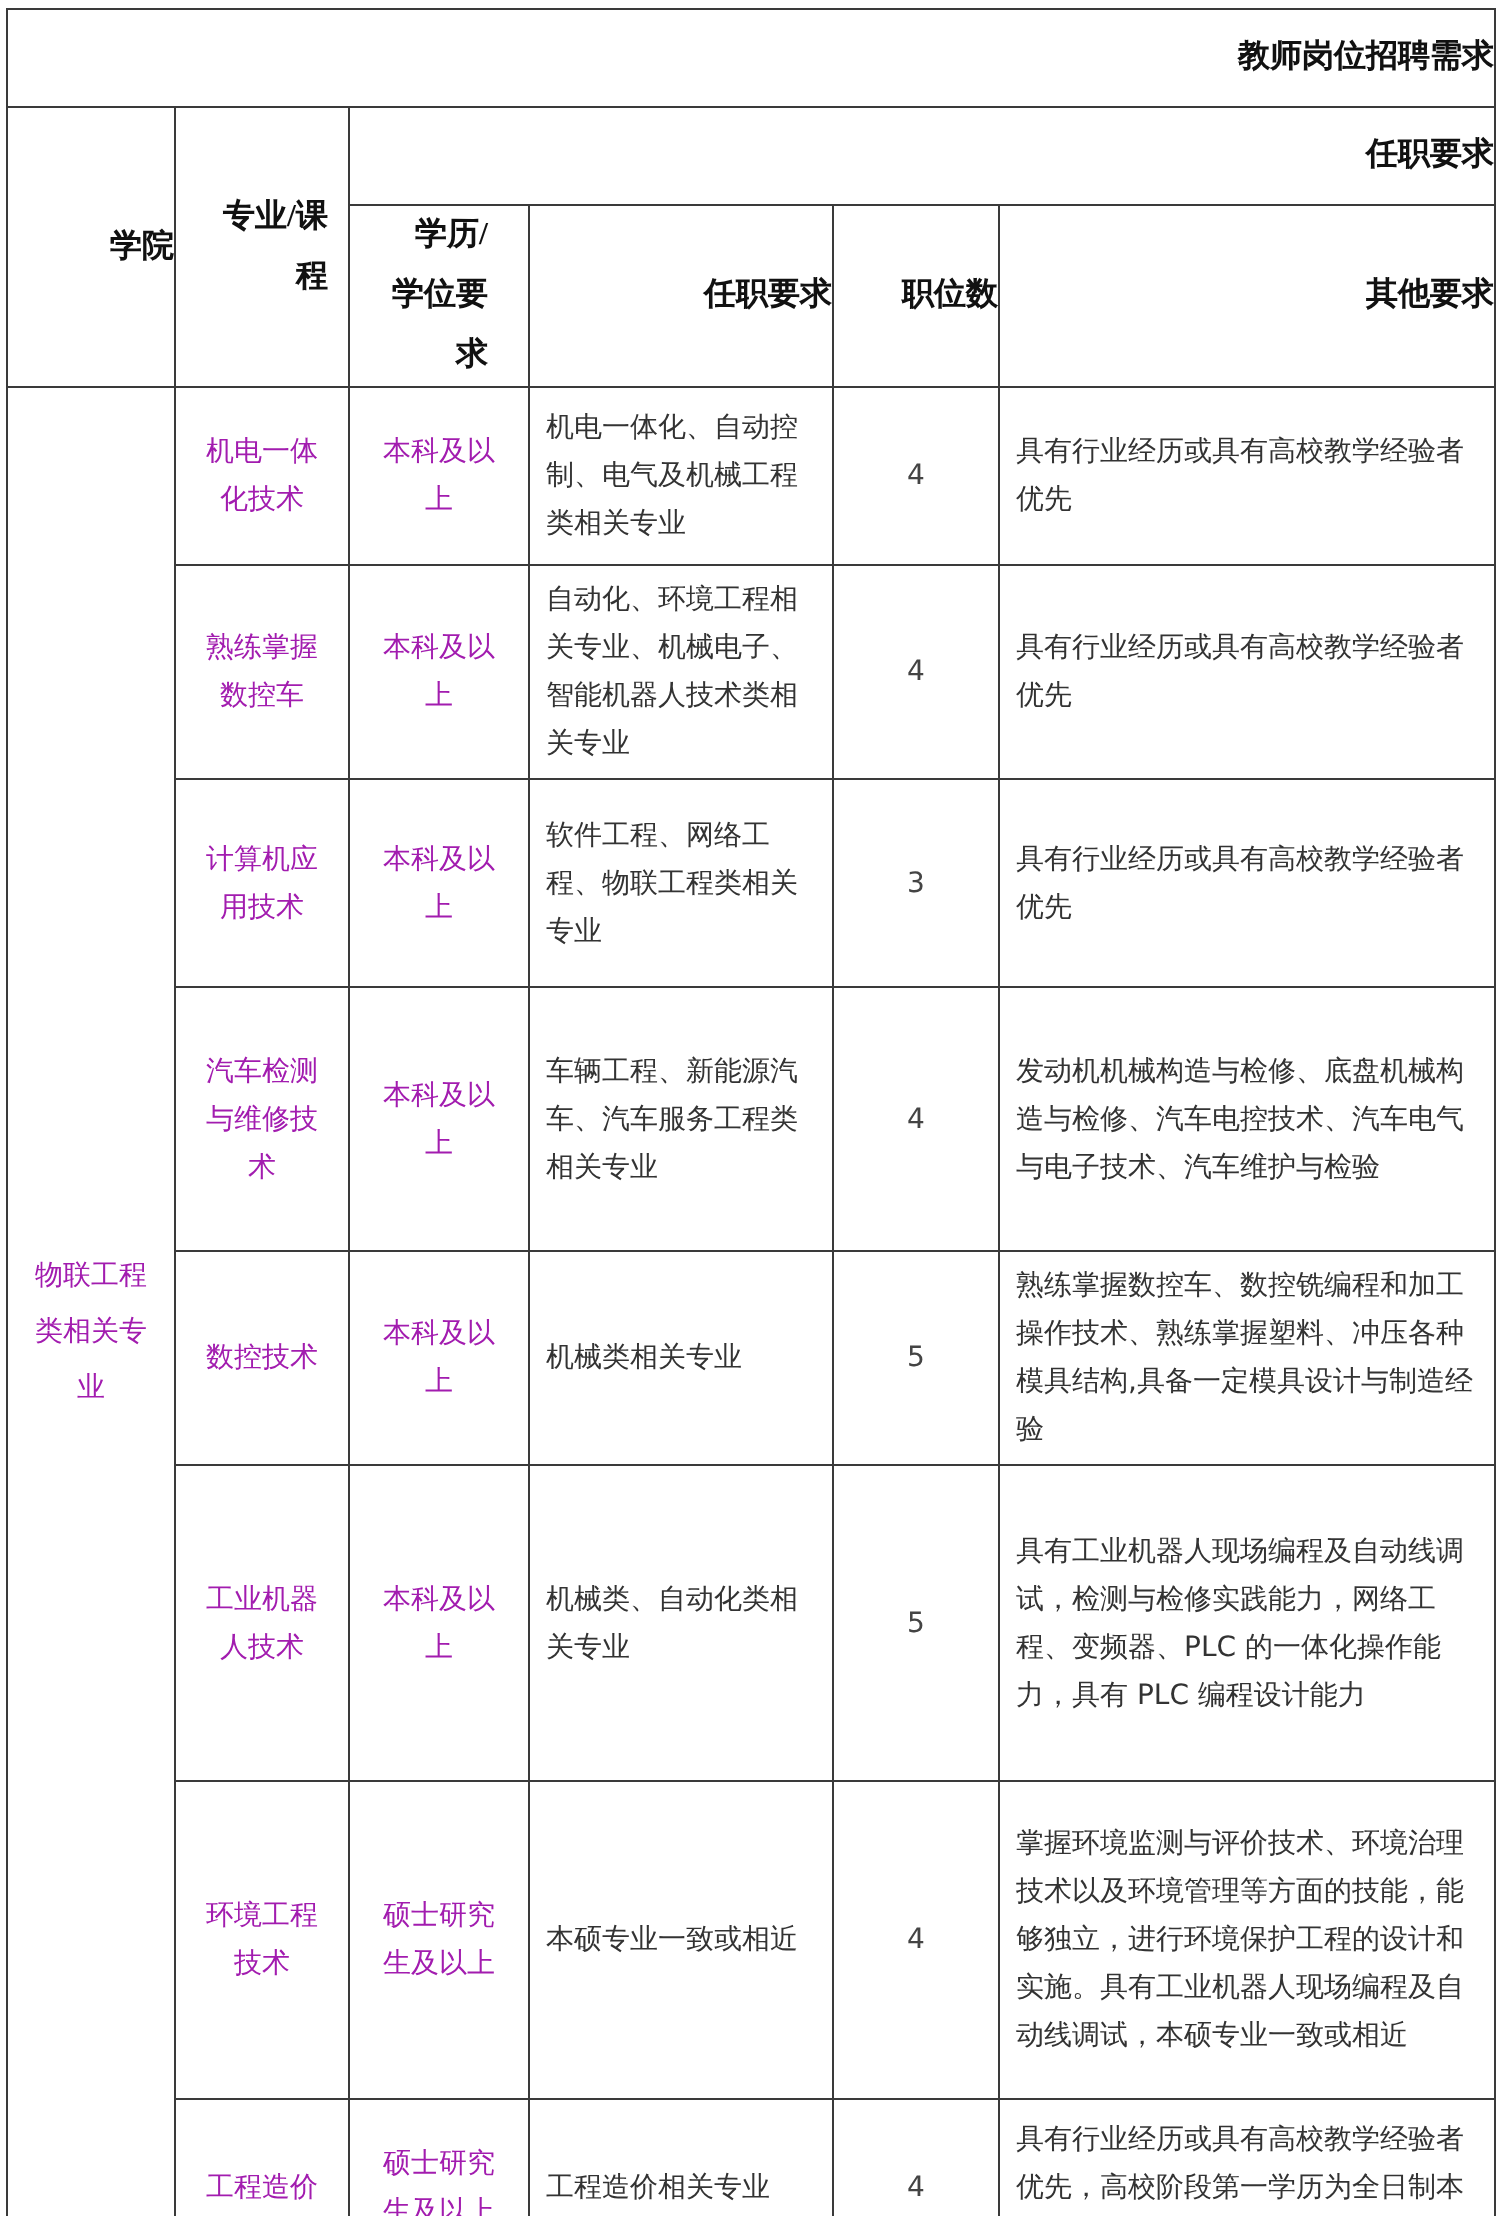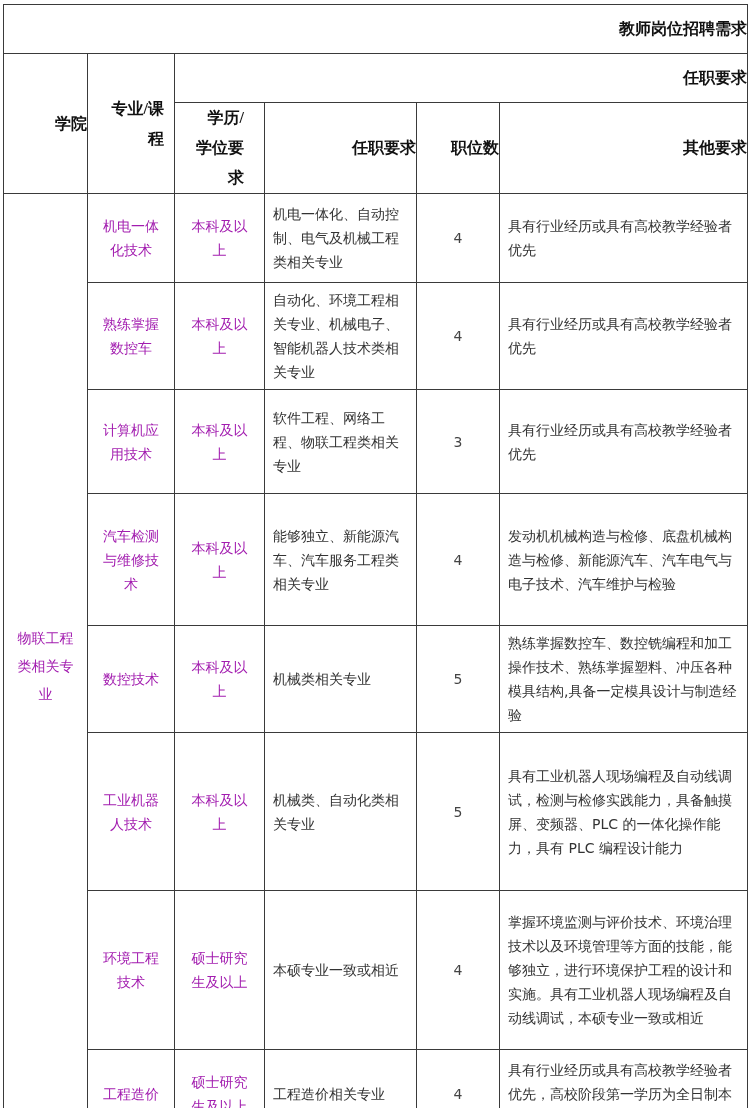--- a/index.html
+++ b/index.html
@@ -62,37 +62,37 @@
   <tr style="height:104px">
     <td class="c name">计算机应用技术</td>
     <td class="c edu">本科及以上</td>
     <td class="l">软件工程、网络工程、物联工程类相关专业</td>
     <td class="num">3</td>
     <td class="l">具有行业经历或具有高校教学经验者优先</td>
   </tr>
   <tr style="height:132px">
     <td class="c name">汽车检测与维修技术</td>
     <td class="c edu">本科及以上</td>
-    <td class="l">能够独立、新能源汽车、汽车服务工程类相关专业</td>
+    <td class="l">车辆工程、新能源汽车、汽车服务工程类相关专业</td>
     <td class="num">4</td>
-    <td class="l">发动机机械构造与检修、底盘机械构造与检修、新能源汽车、汽车电气与电子技术、汽车维护与检验</td>
+    <td class="l">发动机机械构造与检修、底盘机械构造与检修、汽车电控技术、汽车电气与电子技术、汽车维护与检验</td>
   </tr>
   <tr style="height:107px">
     <td class="c name">数控技术</td>
     <td class="c edu">本科及以上</td>
     <td class="l">机械类相关专业</td>
     <td class="num">5</td>
     <td class="l">熟练掌握数控车、数控铣编程和加工操作技术、熟练掌握塑料、冲压各种模具结构,具备一定模具设计与制造经验</td>
   </tr>
   <tr style="height:158px">
     <td class="c name">工业机器人技术</td>
     <td class="c edu">本科及以上</td>
     <td class="l">机械类、自动化类相关专业</td>
     <td class="num">5</td>
-    <td class="l">具有工业机器人现场编程及自动线调试，检测与检修实践能力，具备触摸屏、变频器、PLC 的一体化操作能力，具有 PLC 编程设计能力</td>
+    <td class="l">具有工业机器人现场编程及自动线调试，检测与检修实践能力，网络工程、变频器、PLC 的一体化操作能力，具有 PLC 编程设计能力</td>
   </tr>
   <tr style="height:159px">
     <td class="c name">环境工程技术</td>
     <td class="c edu">硕士研究生及以上</td>
     <td class="l">本硕专业一致或相近</td>
     <td class="num">4</td>
     <td class="l">掌握环境监测与评价技术、环境治理技术以及环境管理等方面的技能，能够独立，进行环境保护工程的设计和实施。具有工业机器人现场编程及自动线调试，本硕专业一致或相近</td>
   </tr>
   <tr style="height:88px">
     <td class="c name">工程造价</td>

